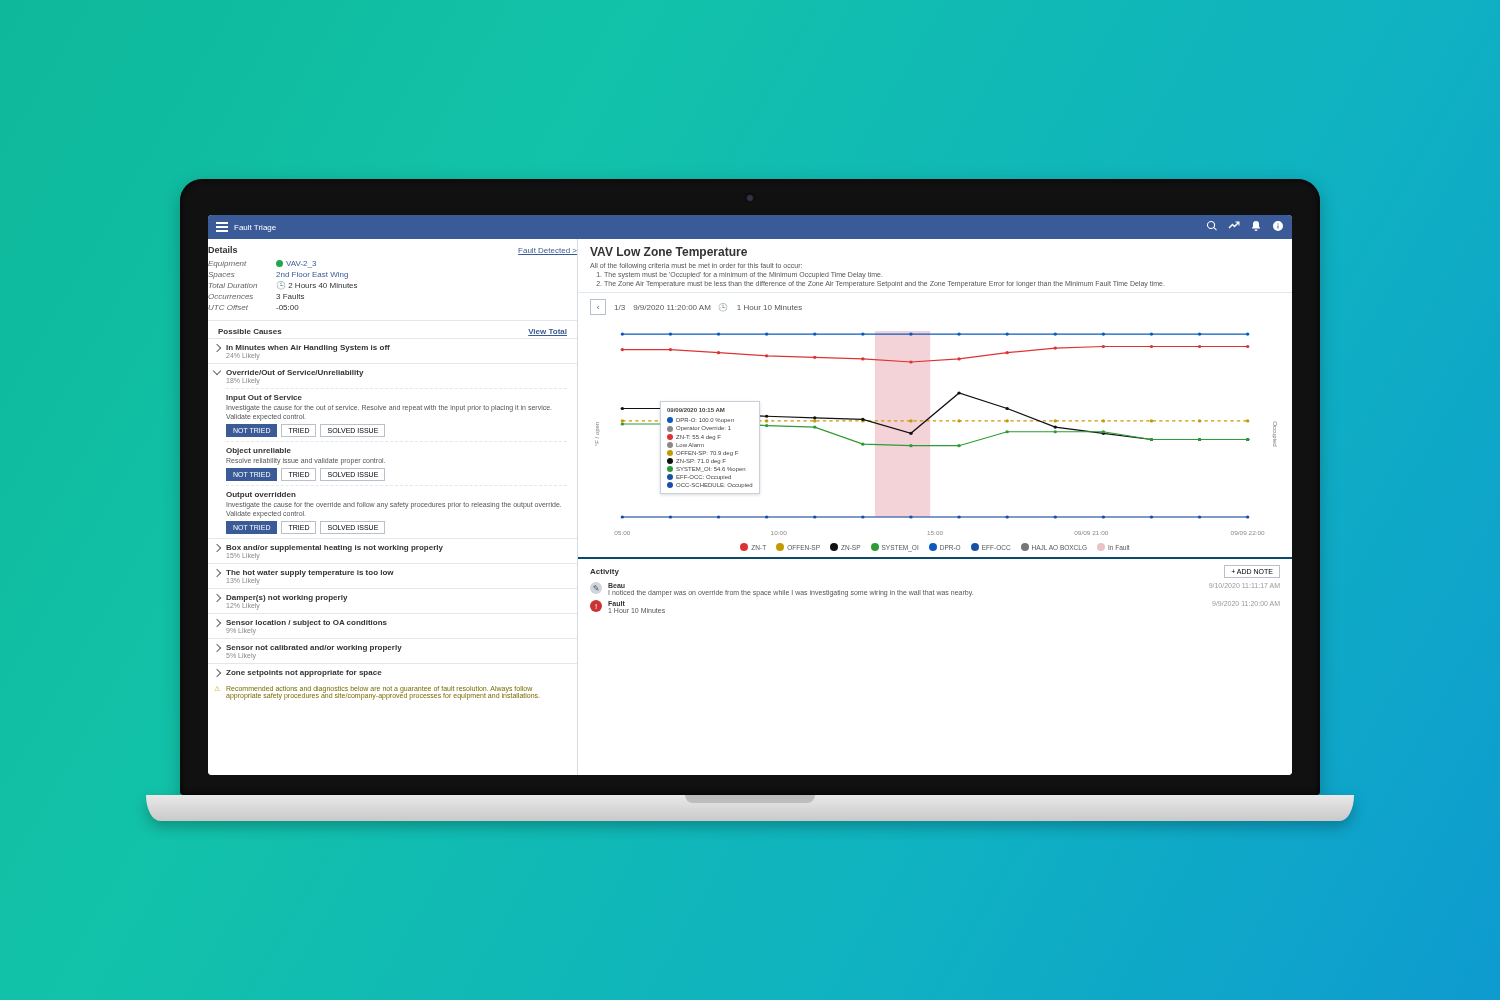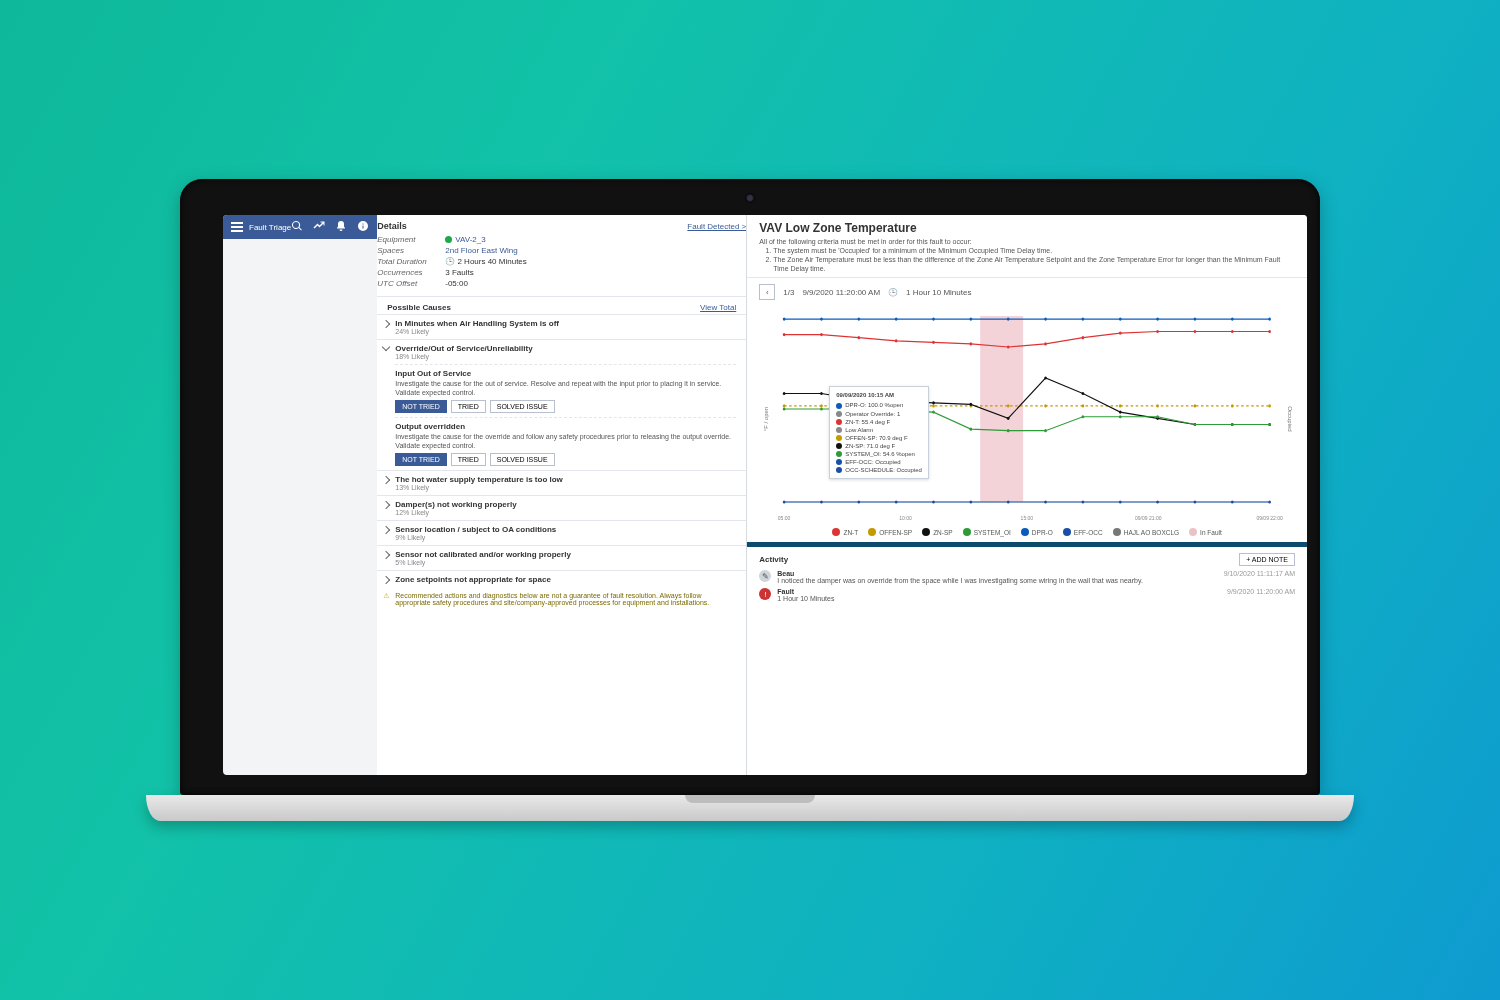--- a/index.html
+++ b/index.html
@@ -40,22 +40,22 @@
     box-shadow: 0 6px 14px rgba(0,0,0,.25);
     margin: 0 -34px;
     position: relative;
   }
   .deck::after{
     content:"";position:absolute;left:50%;top:0;transform:translateX(-50%);
     width:130px;height:8px;background:#bdbdbd;border-radius:0 0 10px 10px;
   }
   .screen {
     background:#f2f4f6; border-radius:4px; overflow:hidden;
-    width: 100%; height: 560px; display:flex; flex-direction:row;
-    font-size: 8px; color:#333;margin-left:15px;
+    width: 100%; height: 560px; display:flex; flex-direction:column;
+    font-size: 8px; color:#333;
   }
   
   .appbar {
     background:#3a5b97; color:#fff; height:24px;
     display:flex; align-items:center; justify-content:space-between;
     padding: 0 8px;
   }
   .appbar .left{display:flex;align-items:center;gap:6px;}
   .hamburger{width:12px;height:10px;display:flex;flex-direction:column;justify-content:space-between;cursor:pointer;}
   .hamburger span{height:2px;background:#fff;}
@@ -65,21 +65,21 @@
   
   .left-panel{width:370px;border-right:1px solid #d6dbe1;display:flex;flex-direction:column;overflow-y:auto;}
   .section{border-bottom:1px solid #e3e7ec;padding:6px 0;}
   .section .title{font-weight:bold;font-size:9px;margin-bottom:4px;display:flex;justify-content:space-between;align-items:center;}
   .section .title a{color:#3a5b97;font-weight:normal;font-size:8px;}
   .kv{display:flex;gap:4px;margin-bottom:2px;}
   .kv .k{width:64px;color:#666;font-style:italic;}
   .kv .v a{color:#3a5b97;text-decoration:none;}
   .kv .v .dot{display:inline-block;width:7px;height:7px;border-radius:50%;background:#1ea84b;margin-right:3px;vertical-align:middle;}
   .causes-header{display:flex;justify-content:space-between;align-items:center;padding:6px 10px 2px;font-weight:bold;}
-  .causes-header a{font-weight:normal;color:#3a5b97;}
+  .causes-header a{font-weight:bold;color:#3a5b97;}
   .cause{border-top:1px solid #e3e7ec;padding:4px 10px 4px 18px;position:relative;}
   .cause .chev{position:absolute;left:6px;top:6px;width:6px;height:6px;border-right:1.5px solid #666;border-bottom:1.5px solid #666;transform:rotate(-45deg);}
   .cause.open .chev{transform:rotate(45deg);top:4px;}
   .cause .ct{font-weight:bold;}
   .cause .cl{color:#888;font-size:7px;}
   .cause .sub{margin-top:4px;border-top:1px dashed #e3e7ec;padding-top:4px;}
   .cause .sub .st{font-weight:bold;margin-bottom:1px;}
   .cause .sub .sd{color:#555;font-size:7px;line-height:1.3;}
   .btnrow{display:flex;gap:4px;margin-top:3px;}
   .btn{border:1px solid #b7c0cc;padding:2px 6px;font-size:7px;background:#fff;cursor:pointer;}
@@ -101,21 +101,21 @@
   .chart{position:relative;height:220px;margin:0 12px;background:#fff;}
   .chart svg{width:100%;height:100%;}
   .tooltip{position:absolute;left:70px;top:80px;background:#fff;border:1px solid #c8d0da;font-size:6px;padding:4px 6px;line-height:1.35;color:#444;box-shadow:0 1px 3px rgba(0,0,0,.15);}
   .tooltip .row{display:flex;align-items:center;gap:3px;white-space:nowrap;}
   .tooltip .sw{width:6px;height:6px;border-radius:50%;}
   .legend{display:flex;flex-wrap:wrap;gap:10px;justify-content:center;font-size:6.5px;color:#555;margin-top:2px;}
   .legend .item{display:flex;align-items:center;gap:3px;}
   .legend .sw{width:8px;height:8px;border-radius:50%;}
   .axis-label-l{position:absolute;left:-2px;top:50%;transform:rotate(-90deg) translateY(-50%);font-size:6px;color:#777;}
   .axis-label-r{position:absolute;right:-4px;top:50%;transform:rotate(90deg) translateY(-50%);font-size:6px;color:#777;}
-  .activity{border-top:5px solid #0c4a6e;margin-top:6px;padding:6px 12px;flex:1;}
+  .activity{border-top:2px solid #0c4a6e;margin-top:6px;padding:6px 12px;flex:1;}
   .activity .ah{display:flex;justify-content:space-between;align-items:center;margin-bottom:4px;}
   .activity .ah .t{font-weight:bold;}
   .act-item{display:flex;gap:6px;align-items:flex-start;margin-bottom:4px;font-size:7px;color:#555;}
   .act-icon{width:12px;height:12px;border-radius:50%;display:flex;align-items:center;justify-content:center;font-size:8px;color:#fff;}
   .act-icon.note{background:#cfd5dc;color:#555;}
   .act-icon.fault{background:#c33;}
   .act-item .meta{margin-left:auto;color:#999;}
   .act-item .who{font-weight:bold;color:#333;}
 </style>
 </head>
@@ -199,28 +199,42 @@
                 <div class="sub">
                   <div class="st">Input Out of Service</div>
         <div class="sd">Investigate the cause for the out of service. Resolve and repeat with the input prior to placing it in service. Validate expected control.</div>
         <div class="btnrow">
           <button class="btn primary">NOT TRIED</button>
                     <button class="btn ">TRIED</button>
                     <button class="btn ">SOLVED ISSUE</button>
         </div>
                 </div>
                 <div class="sub">
+                  <div class="st">Object unreliable</div>
+        <div class="sd">Resolve reliability issue and validate proper control.</div>
+        <div class="btnrow">
+          <button class="btn primary">NOT TRIED</button>
+                    <button class="btn ">TRIED</button>
+                    <button class="btn ">SOLVED ISSUE</button>
+        </div>
+                </div>
+                <div class="sub">
                   <div class="st">Output overridden</div>
         <div class="sd">Investigate the cause for the override and follow any safety procedures prior to releasing the output override. Validate expected control.</div>
         <div class="btnrow">
           <button class="btn primary">NOT TRIED</button>
                     <button class="btn ">TRIED</button>
                     <button class="btn ">SOLVED ISSUE</button>
         </div>
                 </div>
+              </div>
+              <div class="cause">
+                <span class="chev"></span>
+    <div class="ct">Box and/or supplemental heating is not working properly</div>
+    <div class="cl">15% Likely</div>
               </div>
               <div class="cause">
                 <span class="chev"></span>
     <div class="ct">The hot water supply temperature is too low</div>
     <div class="cl">13% Likely</div>
               </div>
               <div class="cause">
                 <span class="chev"></span>
     <div class="ct">Damper(s) not working properly</div>
     <div class="cl">12% Likely</div>

